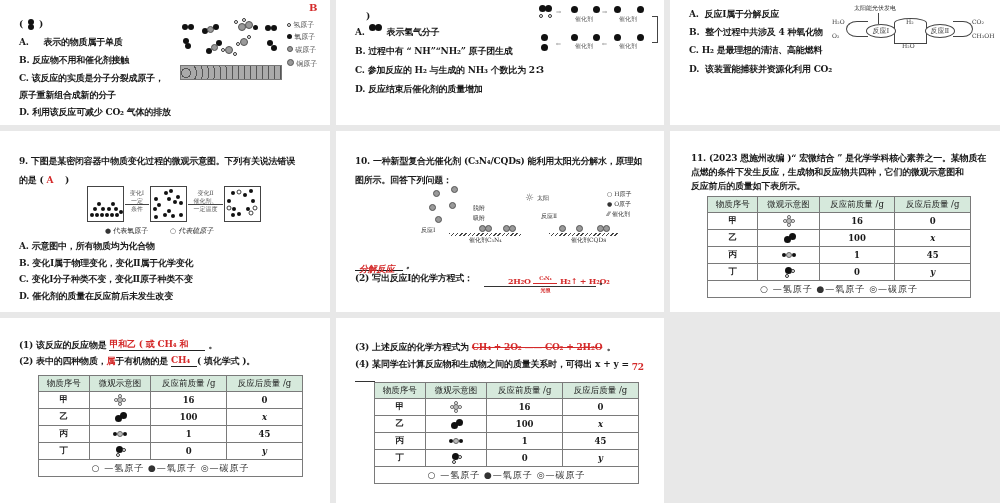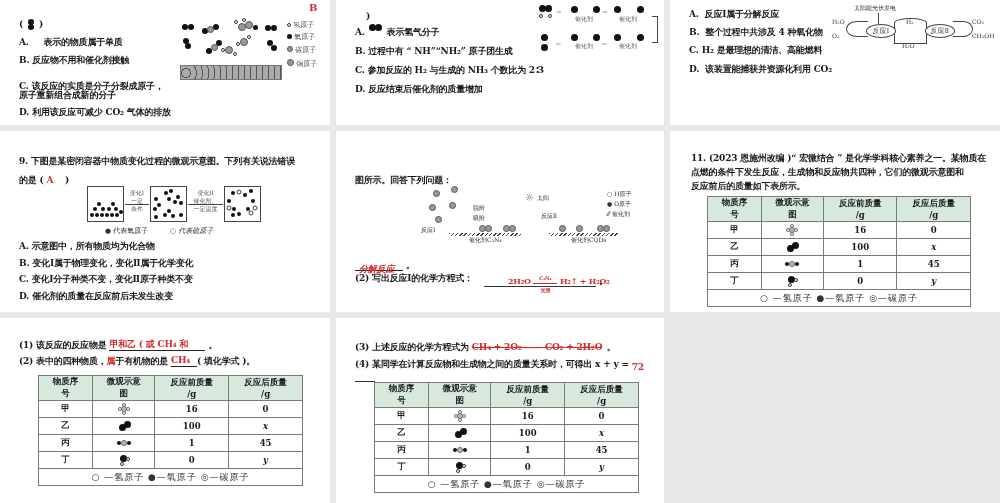--- a/index.html
+++ b/index.html
@@ -21,21 +21,21 @@
   .blank { display: inline-block; border-bottom: 1px solid #222; vertical-align: bottom; }
 
   .diagram { position: absolute; }
   .legend-item { font-size: 7px; color: #555; position: absolute; white-space: nowrap; font-weight: normal; }
   .atom { position: absolute; border-radius: 50%; }
   .a-black { background: #111; }
   .a-gray { background: #9a9a9a; border: 1px solid #555; }
   .a-white { background: #fff; border: 1px solid #333; }
 
   table.mt { position: absolute; border-collapse: collapse; font-size: 8.5px; font-weight: bold; }
-  table.mt th { background: #d6e9dc; border: 1px solid #7a7a7a; height: 16px; font-weight: bold; padding: 0 10px; text-align: center; margin-top: 40px; }
+  table.mt th { background: #d6e9dc; border: 1px solid #7a7a7a; height: 16px; font-weight: normal; padding: 0 2px; text-align: center; margin-top: 40px; }
   table.mt td { border: 1px solid #7a7a7a; height: 17px; text-align: center; padding: 0 2px; }
   table.mt td.legend-row { font-weight: normal; font-size: 9px; color: #333; letter-spacing: 1px; }
   .ital { font-style: italic; }
   .mol { display: inline-block; position: relative; width: 14px; height: 10px; vertical-align: middle; }
   .mol span { position: absolute; border-radius: 50%; }
 
   .box { position: absolute; border: 1px solid #444; background: #fff; }
   .arrow-lbl { position: absolute; font-size: 6px; color: #555; text-align: center; line-height: 8px; font-weight: normal; }
   .hr { position: absolute; border-top: 1px solid #444; }
   .oval { position: absolute; border: 1px solid #444; border-radius: 50%; font-size: 7px; text-align: center; line-height: 12px; color: #444; font-weight: normal; }
@@ -50,21 +50,21 @@
   <div class="line" style="left:19px; top:18px;">
     <span>(</span>
     <span class="mol" style="width:10px;height:12px;">
       <span style="left:2px;top:0;width:6px;height:6px;background:#111;"></span>
       <span style="left:2px;top:5px;width:6px;height:6px;background:#111;"></span>
     </span>
     <span>)</span>
   </div>
   <div class="line" style="left:19px; top:36px;"><span>A.</span>&nbsp;&nbsp;&nbsp;&nbsp;&nbsp;<span>表示的物质属于单质</span></div>
   <div class="line" style="left:19px; top:54px;"><span>B.</span> <span>反应物不用和催化剂接触</span></div>
-  <div class="line" style="left:19px; top:80px;"><span>C.</span> <span>该反应的实质是分子分裂成原子，</span></div>
+  <div class="line" style="left:19px; top:72px;"><span>C.</span> <span>该反应的实质是分子分裂成原子，</span></div>
   <div class="line" style="left:19px; top:89px;">原子重新组合成新的分子</div>
   <div class="line" style="left:19px; top:106px;"><span>D.</span> <span>利用该反应可减少 CO₂ 气体的排放</span></div>
 
   <div class="diagram" style="left:180px; top:18px; width:100px; height:65px;">
     <span class="atom a-black" style="left:2px;top:6px;width:6px;height:6px;"></span>
     <span class="atom a-black" style="left:8px;top:6px;width:6px;height:6px;"></span>
     <span class="atom a-black" style="left:3px;top:20px;width:6px;height:6px;"></span>
     <span class="atom a-black" style="left:5px;top:25px;width:6px;height:6px;"></span>
     <span class="atom a-black" style="left:22px;top:10px;width:6px;height:6px;"></span>
     <span class="atom a-gray" style="left:27px;top:8px;width:7px;height:7px;"></span>
@@ -241,20 +241,21 @@
   <div class="small" style="left:105px; top:95px;">● 代表氧原子</div>
   <div class="small" style="left:170px; top:95px;font-style:italic;">○ 代表硫原子</div>
 
   <div class="line" style="left:19px; top:109px;"><span>A.</span> <span>示意图中，所有物质均为化合物</span></div>
   <div class="line" style="left:19px; top:126px;"><span>B.</span> <span>变化Ⅰ属于物理变化，变化Ⅱ属于化学变化</span></div>
   <div class="line" style="left:19px; top:142px;"><span>C.</span> <span>变化Ⅰ分子种类不变，变化Ⅱ原子种类不变</span></div>
   <div class="line" style="left:19px; top:159px;"><span>D.</span> <span>催化剂的质量在反应前后未发生改变</span></div>
 </div>
 
 <div class="panel p5">
+  <div class="line" style="left:19px; top:24px;">10. 一种新型复合光催化剂 (C₃N₄/CQDs) 能利用太阳光分解水，原理如</div>
   <div class="line" style="left:19px; top:43px;">图所示。回答下列问题：</div>
 
   <div class="diagram" style="left:85px; top:55px; width:230px; height:55px;">
     <span class="atom a-gray" style="left:12px;top:4px;width:7px;height:7px;"></span>
     <span class="atom a-gray" style="left:30px;top:0px;width:7px;height:7px;"></span>
     <span class="atom a-gray" style="left:8px;top:18px;width:7px;height:7px;"></span>
     <span class="atom a-gray" style="left:28px;top:16px;width:7px;height:7px;"></span>
     <span class="atom a-gray" style="left:14px;top:30px;width:7px;height:7px;"></span>
     <span class="small" style="left:52px;top:18px;font-size:6px;">脱附</span>
     <span class="small" style="left:52px;top:28px;font-size:6px;">吸附</span>

